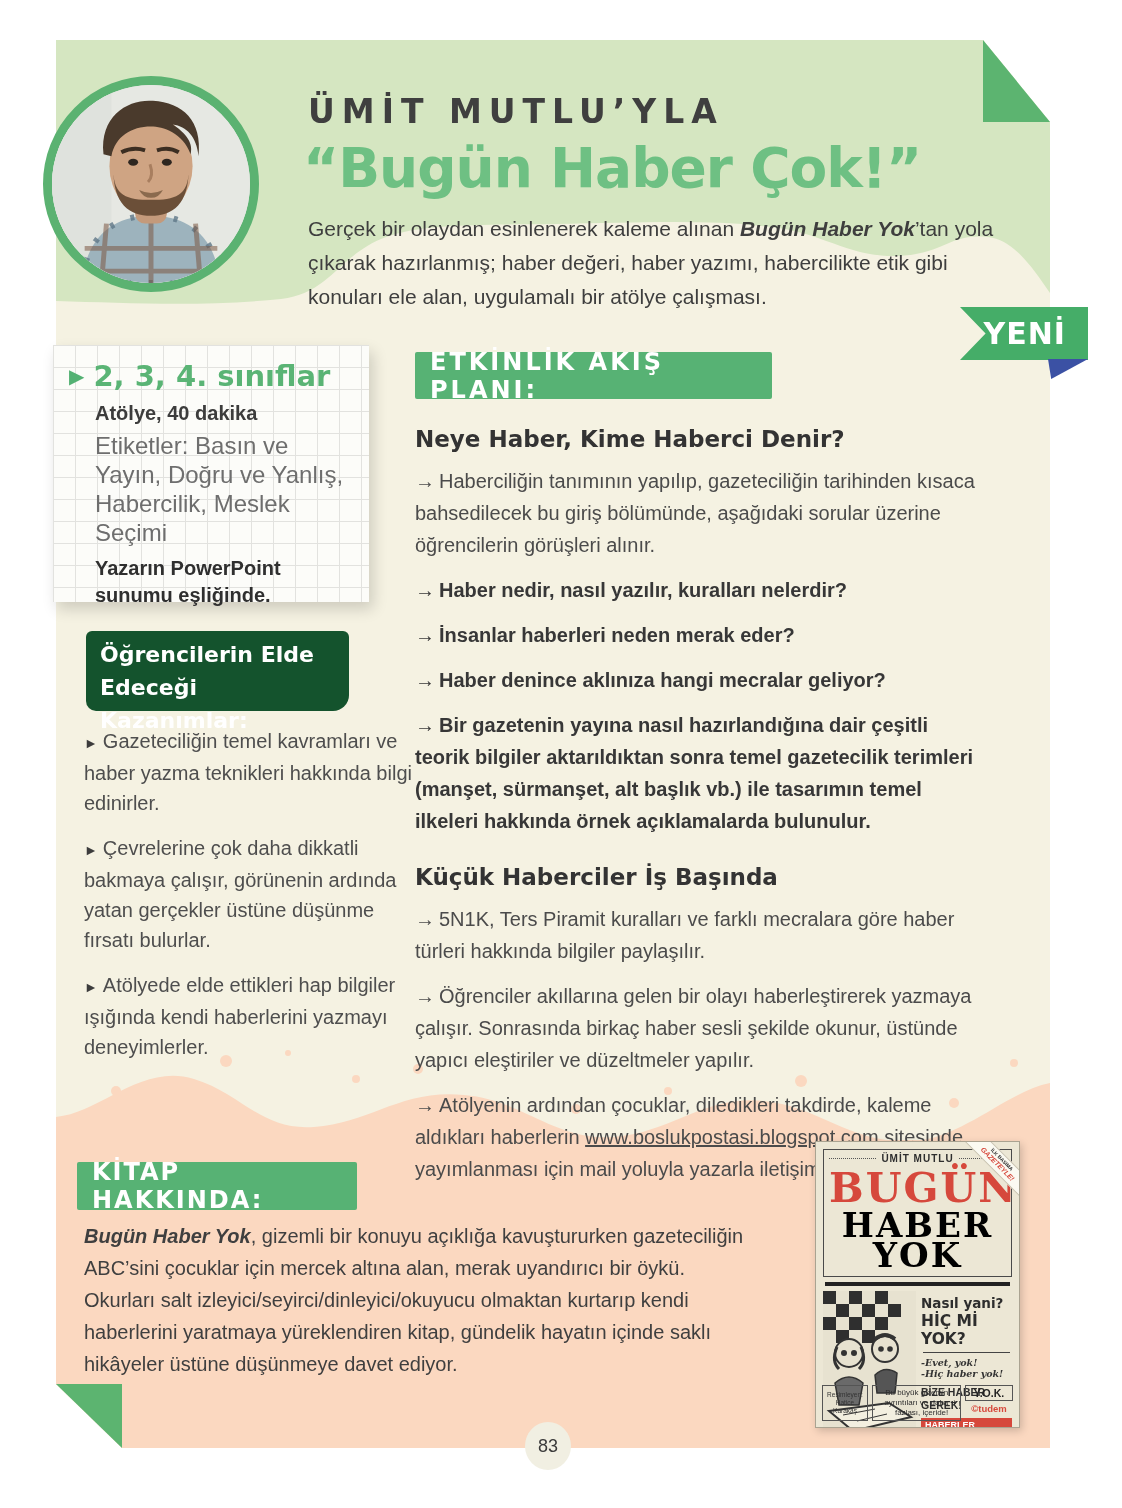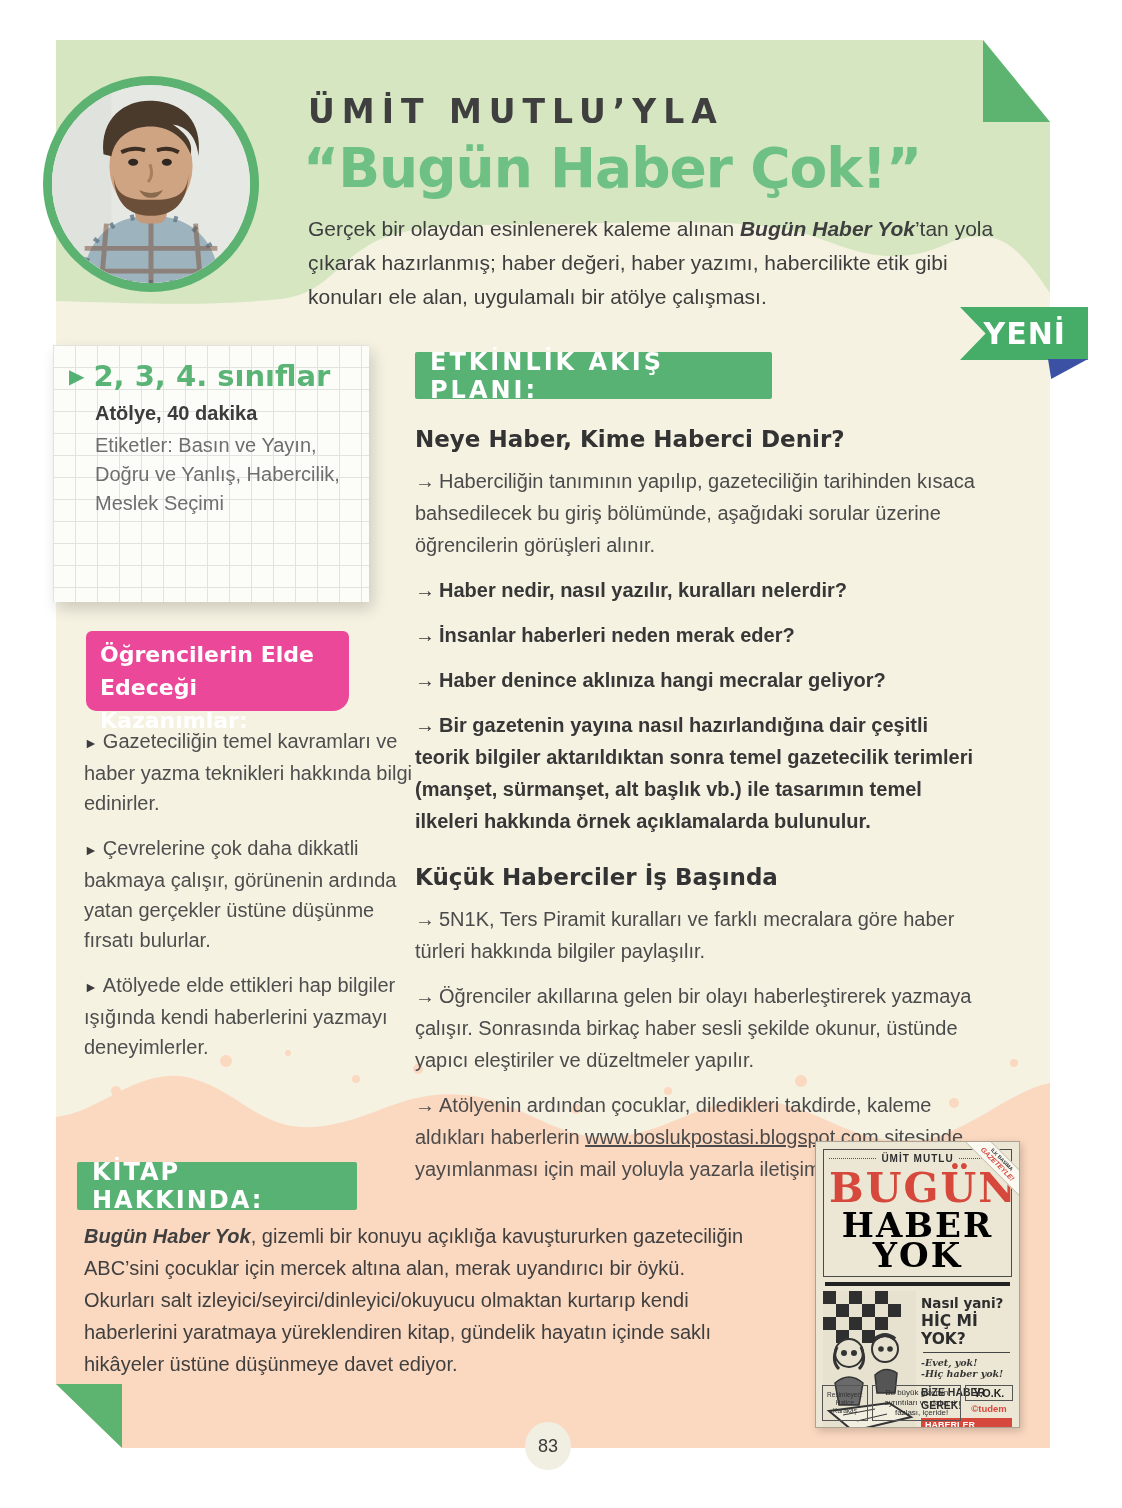--- a/index.html
+++ b/index.html
@@ -48,26 +48,26 @@
     background-image:linear-gradient(#e2e2df 1px, transparent 1px),
                      linear-gradient(90deg,#e2e2df 1px, transparent 1px);
     background-size:22px 22px;
     box-shadow:4px 7px 14px rgba(0,0,0,.16);
     padding:14px 16px 0 16px; }
   .grades-title { display:flex; align-items:center; gap:9px; }
   .grades-title .play { color:#53b173; font-size:20px; }
   .grades-title .txt { font-family:"DejaVu Sans",sans-serif; font-size:29px; font-weight:700; color:#5ab475; }
   .grades-body { padding-left:26px; }
   .grades-format { margin-top:9px; font-size:20px; font-weight:700; color:#3c3c3c; }
-  .grades-tags { margin-top:6px; font-size:20px; line-height:29px; color:#6e6e6e; width:250px; }
+  .grades-tags { margin-top:6px; font-size:24px; line-height:29px; color:#6e6e6e; width:250px; }
   .grades-note { margin-top:8px; font-size:20px; line-height:27px; font-weight:700; color:#2f2f2f; width:240px; }
 
   
   .outcomes-box { position:absolute; left:86px; top:631px; width:263px; height:80px;
-    background:#ec4899; border-radius:6px 6px 16px 10px;
+    background:#14532d; border-radius:6px 6px 16px 10px;
     padding:7px 14px; font-family:"DejaVu Sans",sans-serif;
     font-size:22px; line-height:33px; font-weight:700; color:#fff; }
   .outcomes-list { position:absolute; left:84px; top:726px; width:334px; }
   .outcome-item { margin-bottom:15px; font-size:20px; line-height:30px; color:#4e4e4e; }
   .outcome-item .tri { font-size:14px; color:#3c3c3c; margin-right:5px; }
 
   
   .plan { position:absolute; left:415px; top:352px; width:562px; }
   .plan-title { width:357px; height:47px; background:#57b274; border-radius:2px;
     display:flex; align-items:center; padding-left:15px;
@@ -203,20 +203,21 @@
   <div class="yeni-fold"></div>
 
   <div class="grades-card">
     <div class="grades-title">
       <span class="play">▶</span>
       <span class="txt">2, 3, 4. sınıflar</span>
     </div>
     <div class="grades-body">
       <div class="grades-format">Atölye, 40 dakika</div>
       <div class="grades-tags">Etiketler: Basın ve Yayın, Doğru ve Yanlış, Habercilik, Meslek Seçimi</div>
+      <div class="grades-note">Yazarın PowerPoint sunumu eşliğinde.</div>
     </div>
   </div>
 
   <div class="outcomes-box">Öğrencilerin Elde Edeceği Kazanımlar:</div>
   <div class="outcomes-list">
     <div class="outcome-item"><span class="tri">►</span><span>Gazeteciliğin temel kavramları ve haber yazma teknikleri hakkında bilgi edinirler.</span></div>
     <div class="outcome-item"><span class="tri">►</span><span>Çevrelerine çok daha dikkatli bakmaya çalışır, görünenin ardında yatan gerçekler üstüne düşünme fırsatı bulurlar.</span></div>
     <div class="outcome-item"><span class="tri">►</span><span>Atölyede elde ettikleri hap bilgiler ışığında kendi haberlerini yazmayı deneyimlerler.</span></div>
   </div>
 

